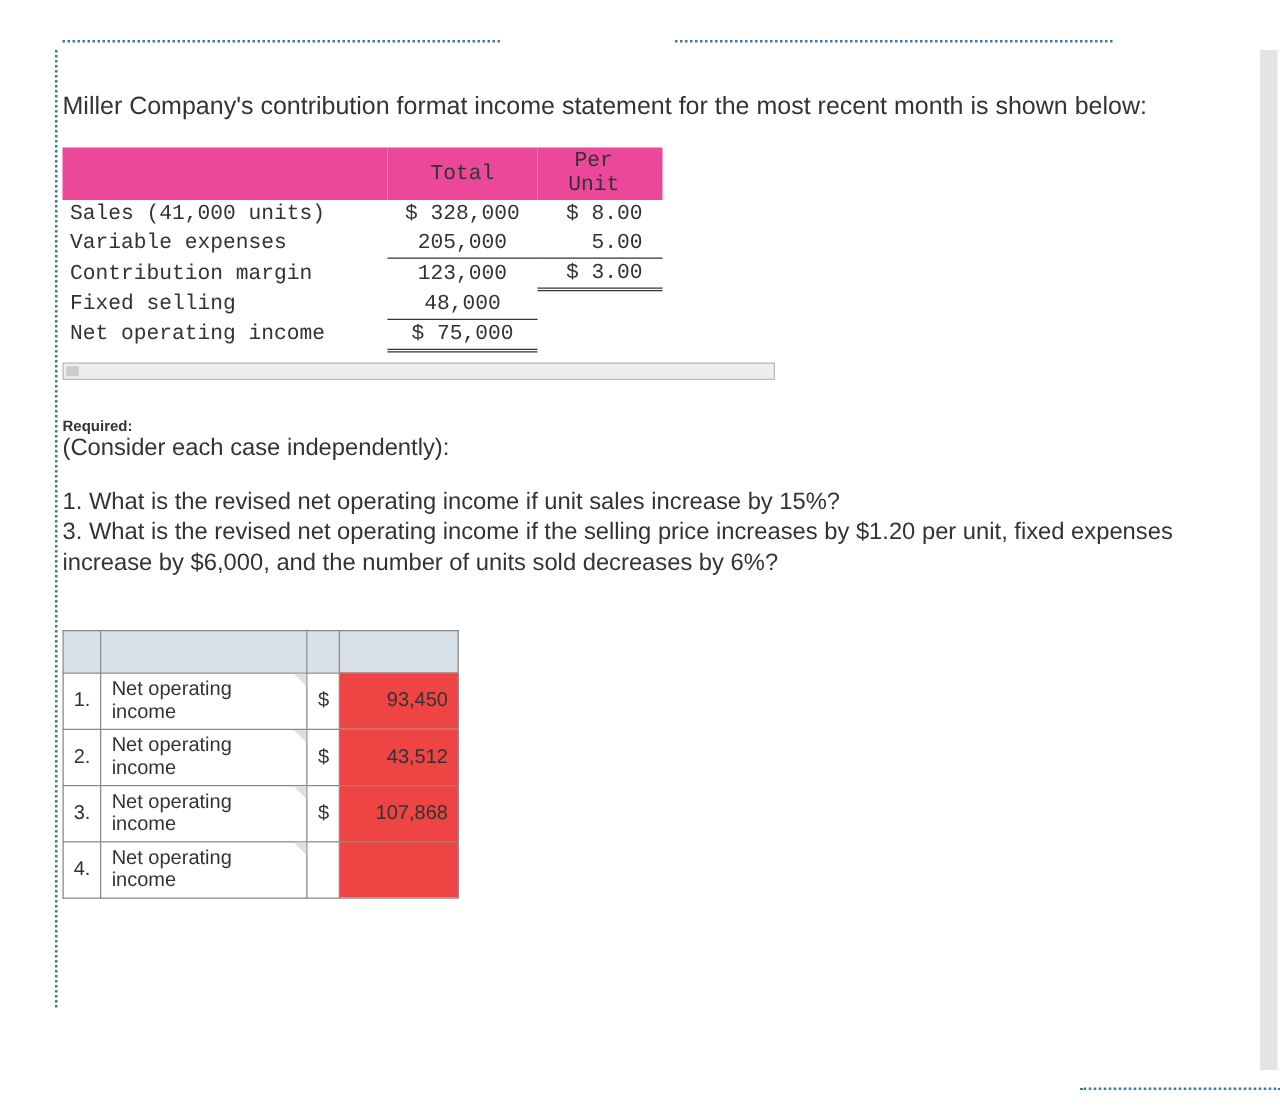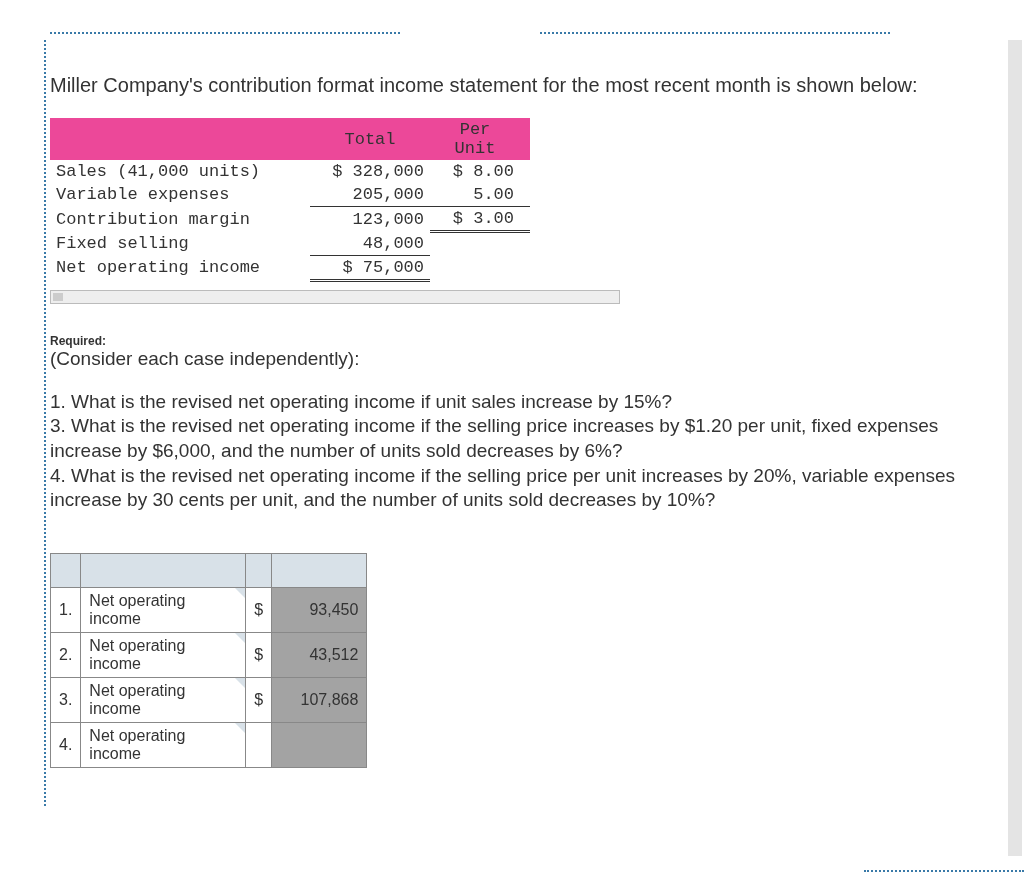--- a/index.html
+++ b/index.html
@@ -61,21 +61,21 @@
     font-weight: normal;
     background: #ec4899;
     padding: 2px 6px;
     text-align: center;
   }
   .income-table td {
     padding: 2px 6px;
     white-space: nowrap;
   }
   .lbl-col { width: 260px; }
-  .num-col { width: 120px; text-align: right; }
+  .num-col { width: 120px; text-align: center; }
   .unit-col { width: 100px; text-align: right; padding-right: 16px !important; }
   .underline td.num-col { border-bottom: 1px solid #333; }
   .underline td.unit-col { border-bottom: 1px solid #333; }
   .dbl-underline td.num-col { border-bottom: 3px double #333; }
   .scroll-hint {
     width: 570px;
     height: 14px;
     border: 1px solid #bbb;
     background: #eee;
     margin-top: 8px;
@@ -123,21 +123,21 @@
     width: 165px;
   }
   .answer-table .cur-cell {
     width: 26px;
     text-align: left;
     background: #fff;
   }
   .answer-table .val-cell {
     width: 95px;
     text-align: right;
-    background: #a3a3a3;
+    background: #ef4444;
   }
   .answer-table .spacer-row td {
     height: 34px;
     background: #d8e1e8;
   }
   .tab-corner {
     position: relative;
   }
   .tab-corner::after {
     content: "";
@@ -212,21 +212,20 @@
     </table>
 
   <div class="scroll-hint"></div>
 
   <p class="required-label">Required:</p>
   <p class="consider">(Consider each case independently):</p>
 
   <div class="questions">
     <div>1. What is the revised net operating income if unit sales increase by 15%?</div>
     <div>3. What is the revised net operating income if the selling price increases by $1.20 per unit, fixed expenses increase by $6,000, and the number of units sold decreases by 6%?</div>
-    <div>4. What is the revised net operating income if the selling price per unit increases by 20%, variable expenses increase by 30 cents per unit, and the number of units sold decreases by 10%?</div>
   </div>
 
   <table class="answer-table">
     <tbody>
         <tr class="spacer-row">
       <td class="num-cell"></td>
       <td class="label-cell"></td>
       <td class="cur-cell" style="background:#d8e1e8"></td>
       <td class="val-cell" style="background:#d8e1e8"></td>
     </tr>

